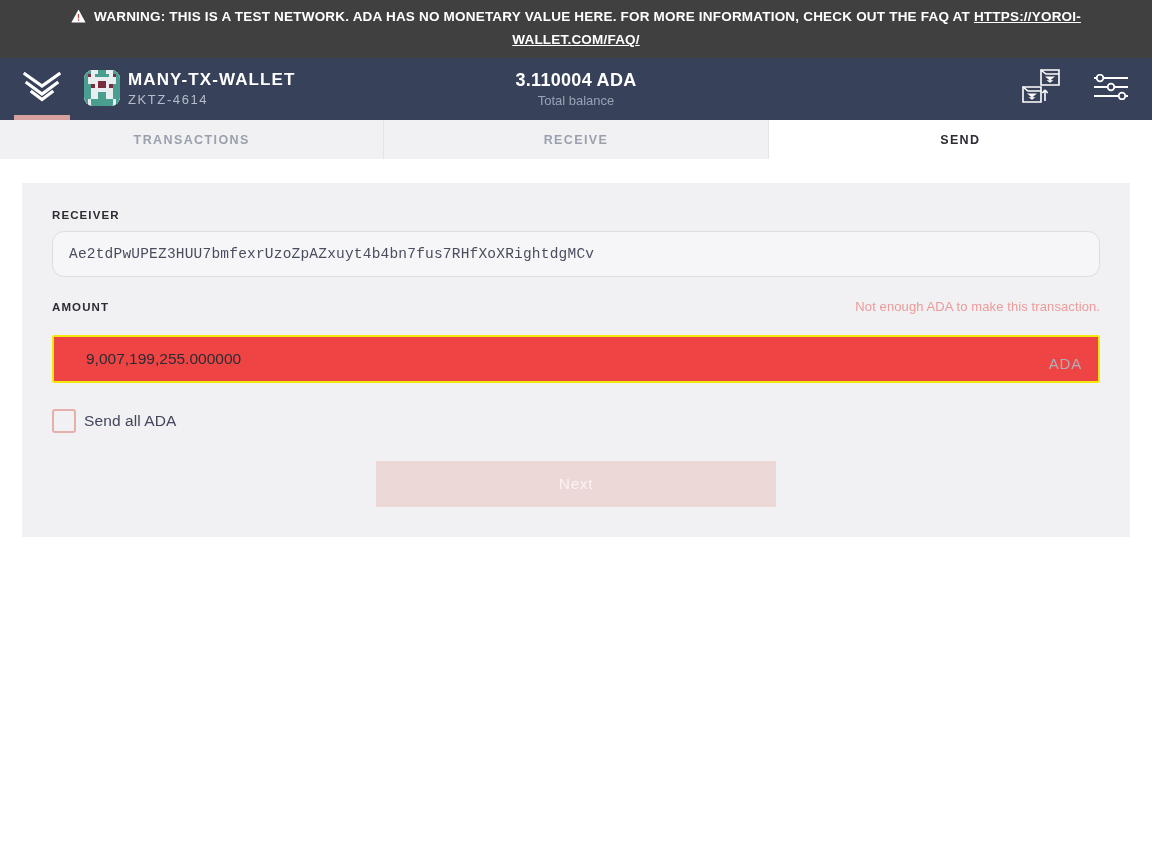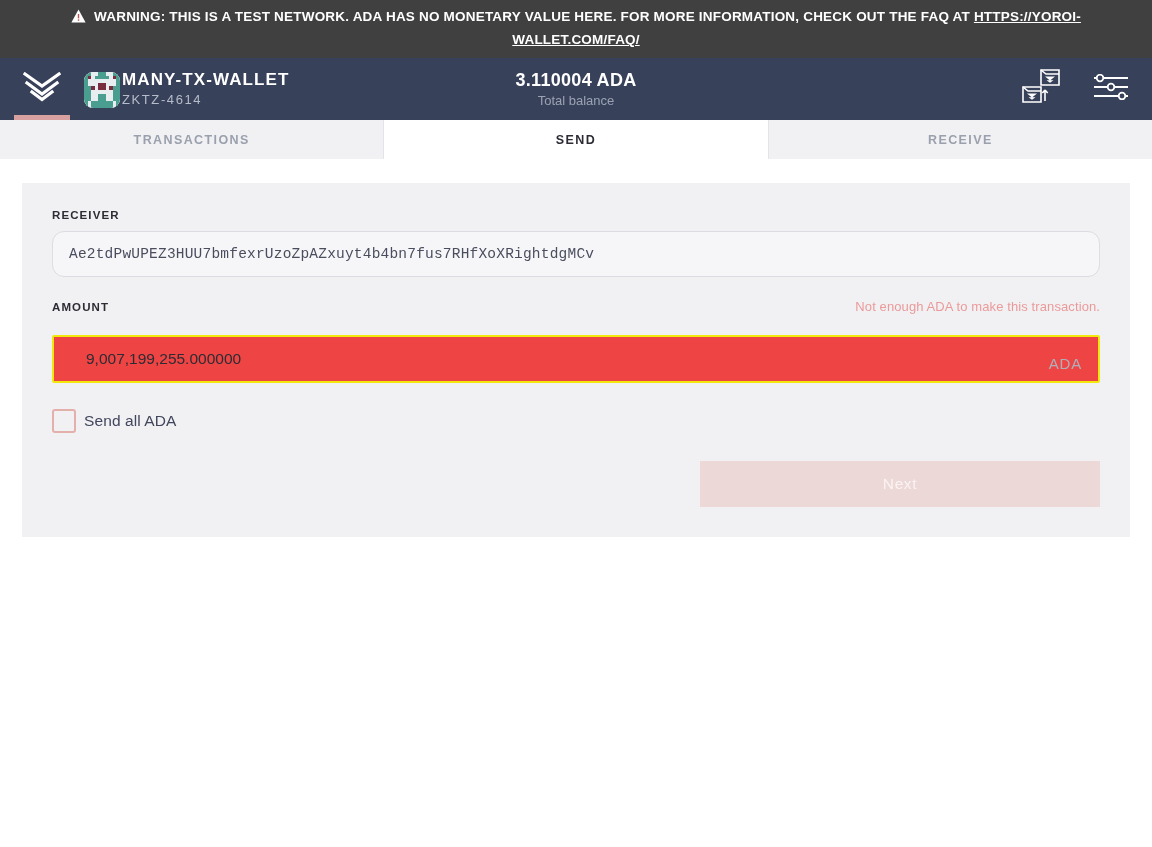--- a/index.html
+++ b/index.html
@@ -58,22 +58,22 @@
   .logo-underline {
     position: absolute;
     left: 14px;
     right: 14px;
     bottom: 0;
     height: 5px;
     background: #d9a0a0;
   }
   .wallet-info {
     display: flex;
-    align-items: flex-end;
-    gap: 2px;
+    align-items: flex-start;
+    gap: 8px;
   }
   .wallet-avatar {
     width: 36px; height: 36px;
     border-radius: 9px;
     overflow: hidden;
     background: #ffffff;
     flex: 0 0 auto;
   }
   .wallet-texts { display: flex; flex-direction: column; justify-content: center; }
   .wallet-name {
@@ -229,21 +229,21 @@
     cursor: pointer;
     flex: 0 0 auto;
   }
   .checkbox-label {
     font-size: 15.5px;
     color: #41465c;
     letter-spacing: 0.1px;
     cursor: pointer;
   }
 
-  .next-wrap { display: flex; justify-content: flex-end; margin-top: 28px; }
+  .next-wrap { display: flex; justify-content: center; margin-top: 28px; }
   .next-btn {
     width: 400px;
     height: 46px;
     background: #ecd9d7;
     border: none;
     color: #fbf3f2;
     font-size: 15.5px;
     letter-spacing: 0.6px;
     font-family: "Liberation Sans", sans-serif;
     cursor: default;
@@ -347,22 +347,22 @@
             <circle cx="30" cy="22" r="3.3" fill="#38415a"></circle>
           </g>
         </svg>
       </span>
     </div>
   </div>
 </div>
 
 <div class="tabs">
   <div class="tab">TRANSACTIONS</div>
+  <div class="tab">RECEIVE</div>
   <div class="tab active">SEND</div>
-  <div class="tab">RECEIVE</div>
 </div>
 
 <div class="page">
   <div class="card">
 
     <div class="field-group">
       <div class="field-label">RECEIVER</div>
       <input class="text-input" type="text" value="Ae2tdPwUPEZ3HUU7bmfexrUzoZpAZxuyt4b4bn7fus7RHfXoXRightdgMCv" style="">
     </div>
 

